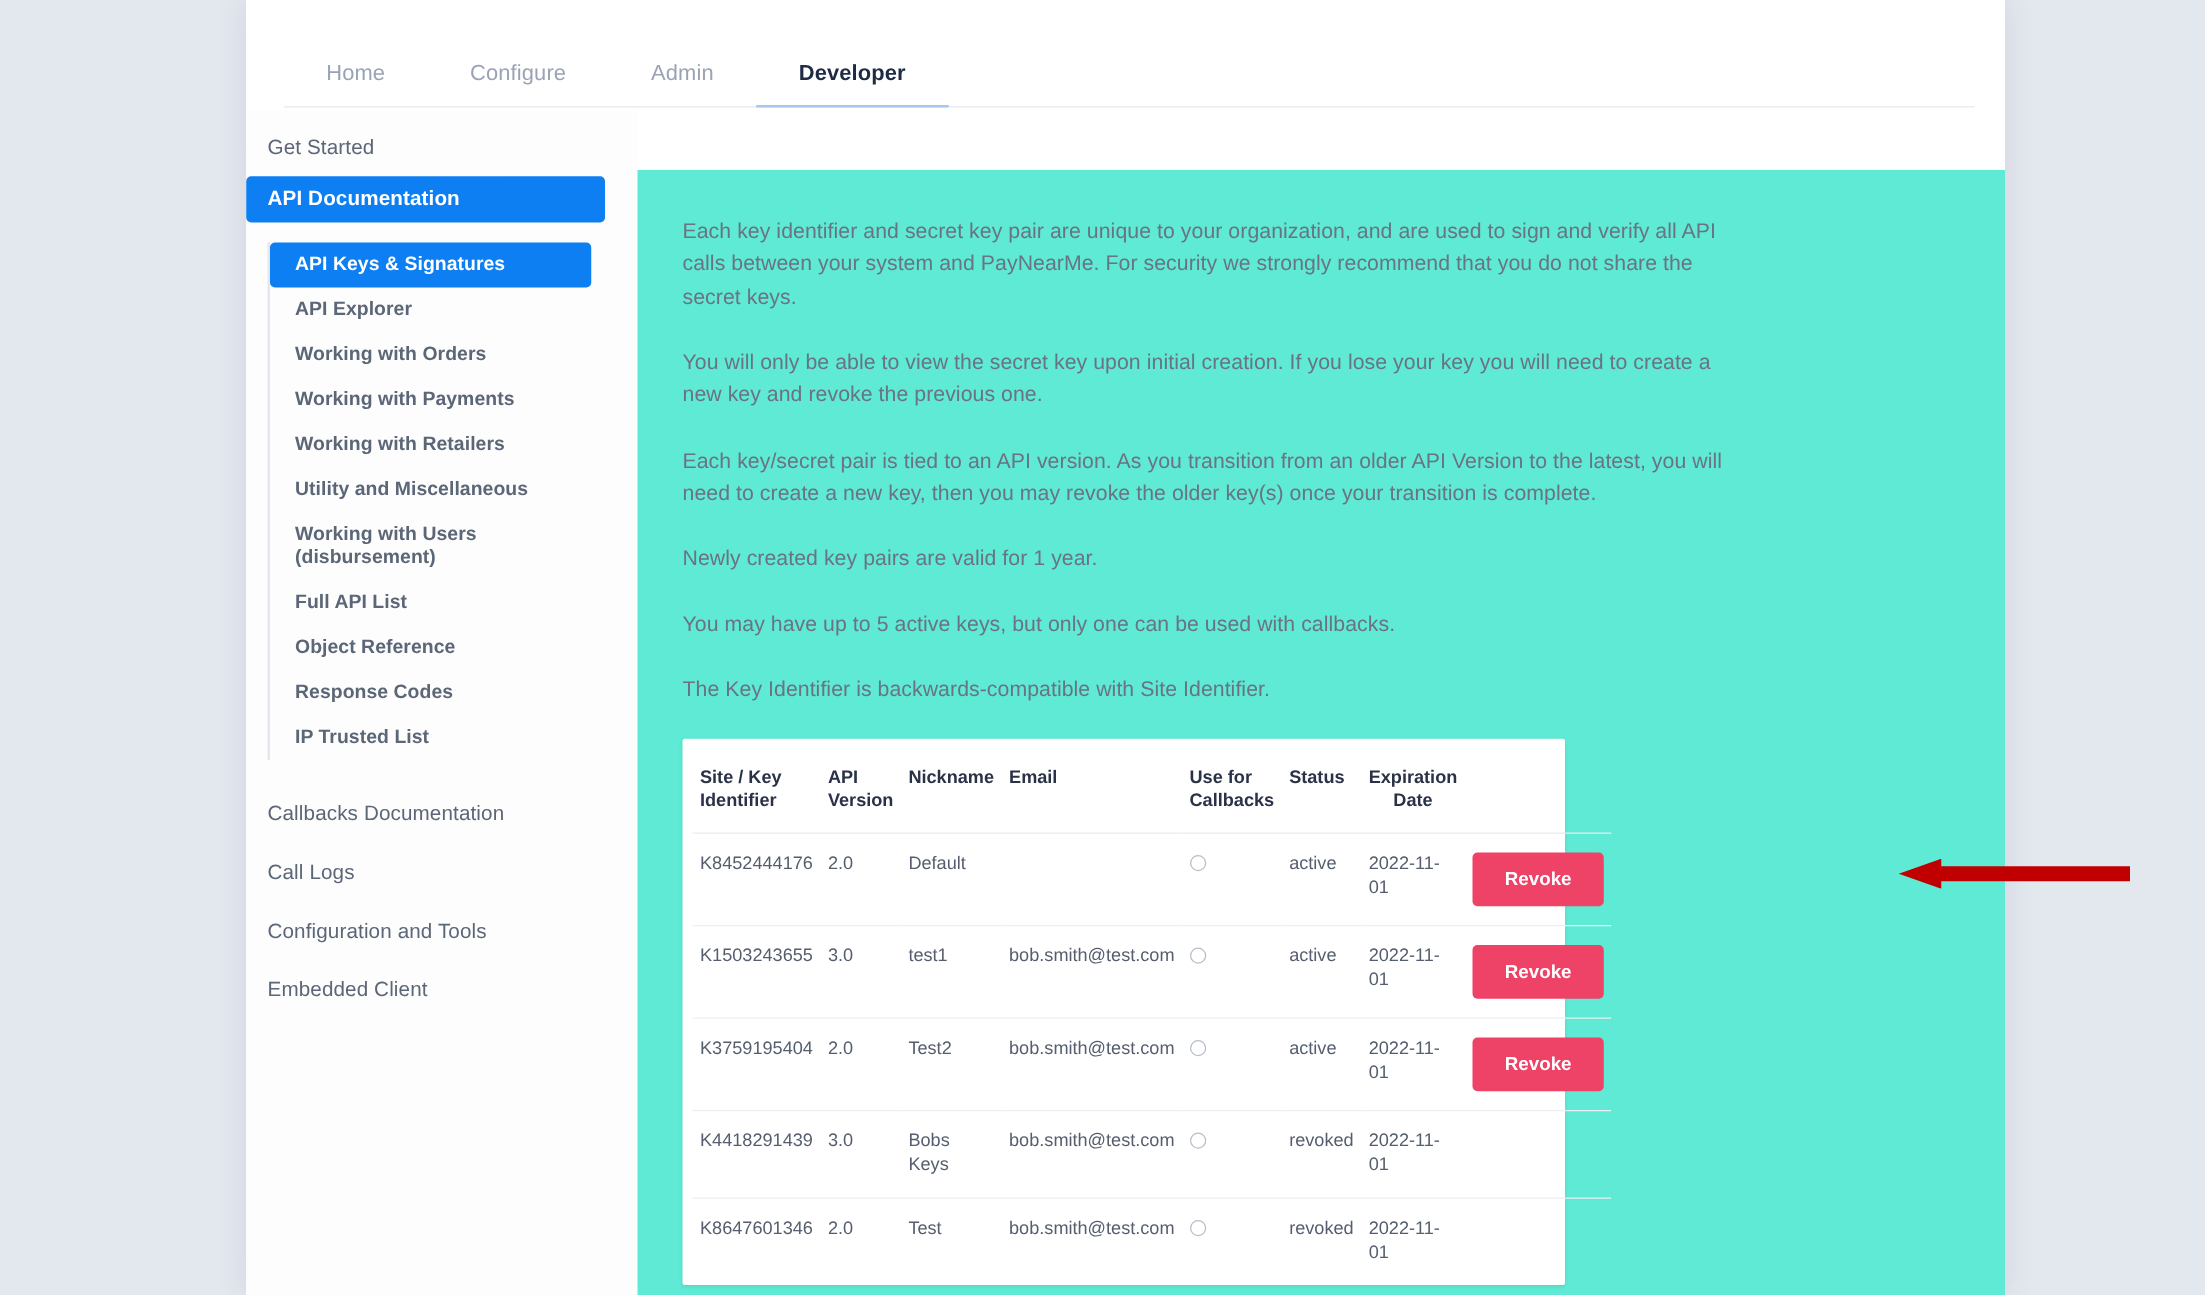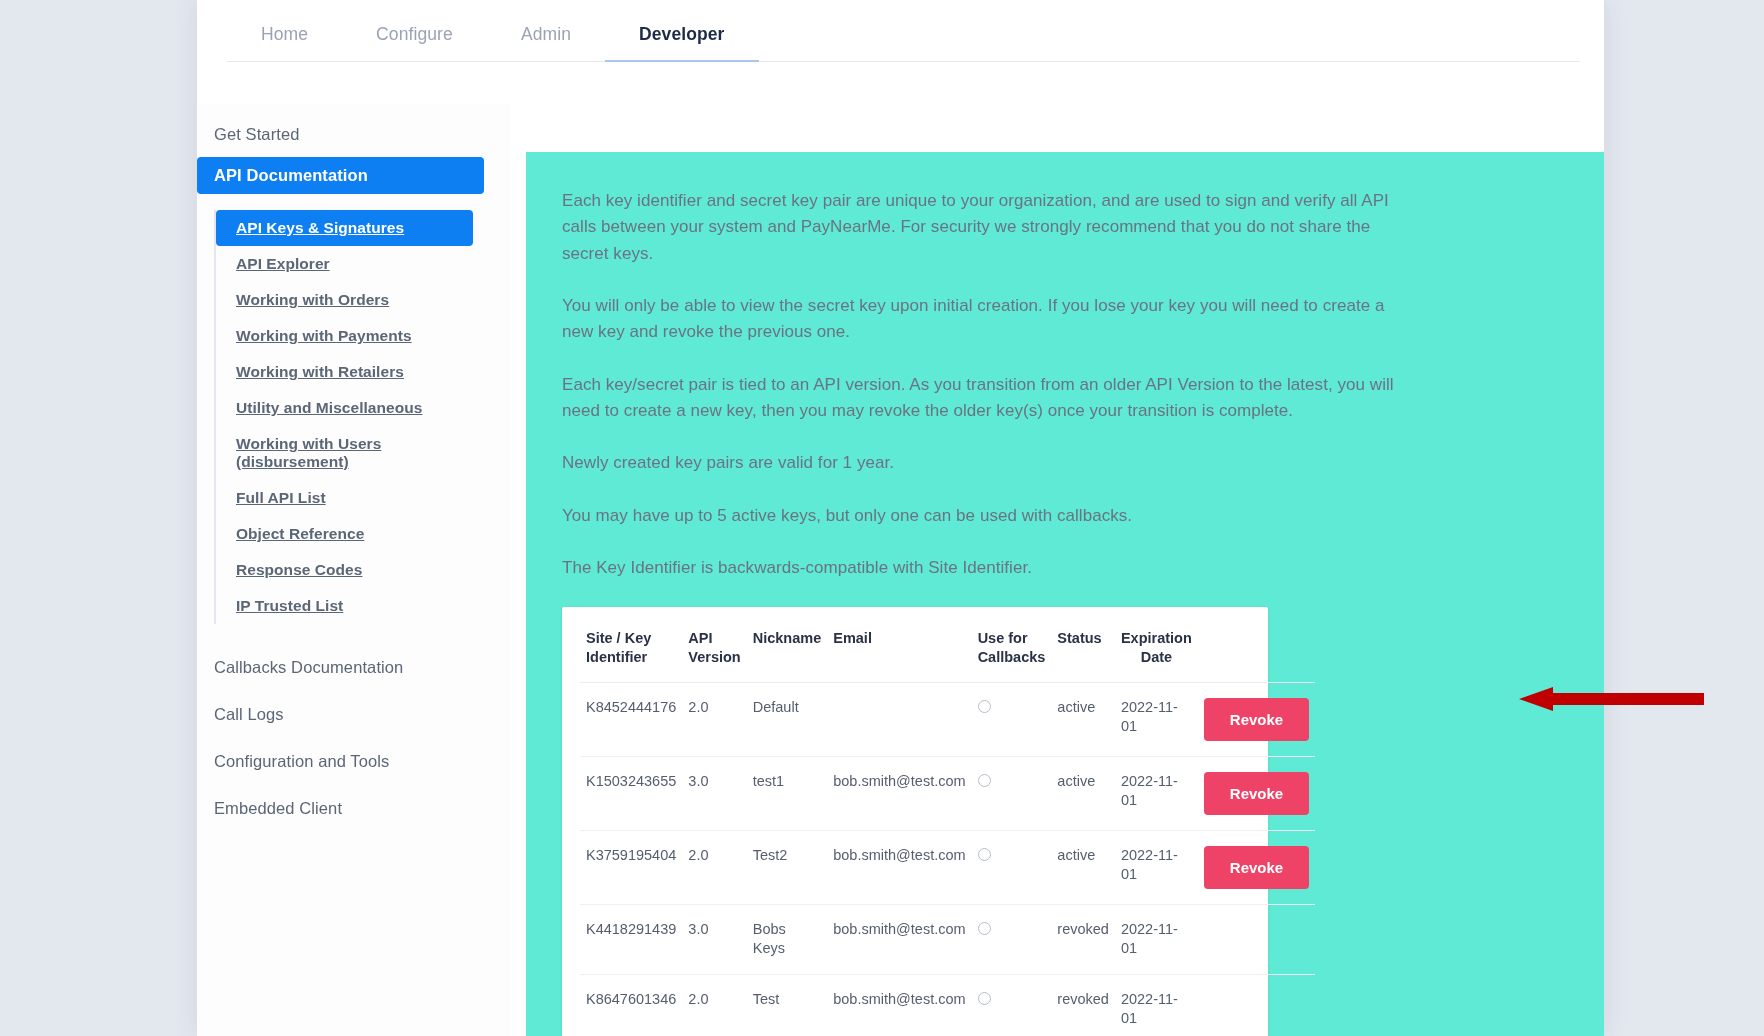--- a/index.html
+++ b/index.html
@@ -18,41 +18,40 @@
     background: #ffffff;
     box-shadow: 0 0 24px rgba(60,70,95,.10);
   }
 
   
   .topnav {
     position: absolute; left: 0; top: 0; width: 100%; height: 116px;
     background: #ffffff;
   }
   .nav-row {
-    position: absolute; left: 30px; top: 8px;
+    position: absolute; left: 30px; top: 32px;
     display: flex; align-items: flex-end; gap: 0;
     border-bottom: 1px solid #e6e9ef;
     width: 1353px; height: 54px;
   }
   .nav-tab {
     font-size: 17.5px; color: #9aa3b5; font-weight: 400;
     padding: 0 34px 16px 34px; position: relative; cursor: pointer;
     letter-spacing: .1px; white-space: nowrap;
   }
   .nav-tab.active { color: #1d2b45; font-weight: 700; }
   .nav-tab.active::after {
     content: ""; position: absolute; left: 0; right: 0; bottom: -1px;
     height: 2.5px; background: #a8c6ee;
   }
 
   
   .body-wrap {
-    position: absolute; left: 0; top: 104px; width: 100%; bottom: 0;
+    position: absolute; left: 0; top: 88px; width: 100%; bottom: 0;
     display: flex;
-    gap: 16px;
   }
   .sidebar {
     width: 313px; flex: 0 0 313px;
     background: #fdfdfe; padding-top: 12px;
   }
   .content {
     flex: 1 1 auto; background: #5eead4;
     padding: 36px 46px 0 36px; overflow: hidden; margin-top: 48px;
   }
 
@@ -66,40 +65,40 @@
   .side-item.active-main {
     background: #0d7ff2; color: #ffffff; font-weight: 700;
     border-radius: 4px; margin-right: 26px; padding-left: 17px;
   }
   .sub-list {
     margin: 0 0 0 17px; border-left: 2px solid #e4e8ee;
     padding-left: 0;
   }
   .sub-item {
     font-size: 15.5px; color: #5b6676; font-weight: 600;
-    padding: 9px 16px 9px 20px; cursor: pointer; letter-spacing: .05px; text-decoration: underline;
+    padding: 9px 16px 9px 20px; cursor: pointer; letter-spacing: .05px;
   }
   .sub-item.active {
     background: #0d7ff2; color: #ffffff; border-radius: 4px;
     margin-right: 37px; font-weight: 700;
   }
   .side-lower { margin-top: 20px; }
   .side-lower .side-item { padding-top: 14px; padding-bottom: 14px; }
 
   
   .para {
     font-size: 17px; line-height: 1.55; color: #6a7383;
     margin-bottom: 26px; max-width: 845px; letter-spacing: .05px;
   }
 
   
   .table-card {
     background: #ffffff; border-radius: 2px;
     box-shadow: 0 1px 3px rgba(40,50,70,.10);
-    padding: 0 18px; margin-top: 8px; width: 706px;
+    padding: 0 8px; margin-top: 8px; width: 706px;
   }
   table { width: 100%; border-collapse: collapse; }
   thead th {
     font-size: 14.5px; color: #2a3247; font-weight: 700;
     text-align: left; padding: 22px 6px 16px 6px;
     vertical-align: top; line-height: 1.25;
     border-bottom: 1px solid #e8ebf0;
   }
   tbody td {
     font-size: 14.5px; color: #555e6e; font-weight: 400;

